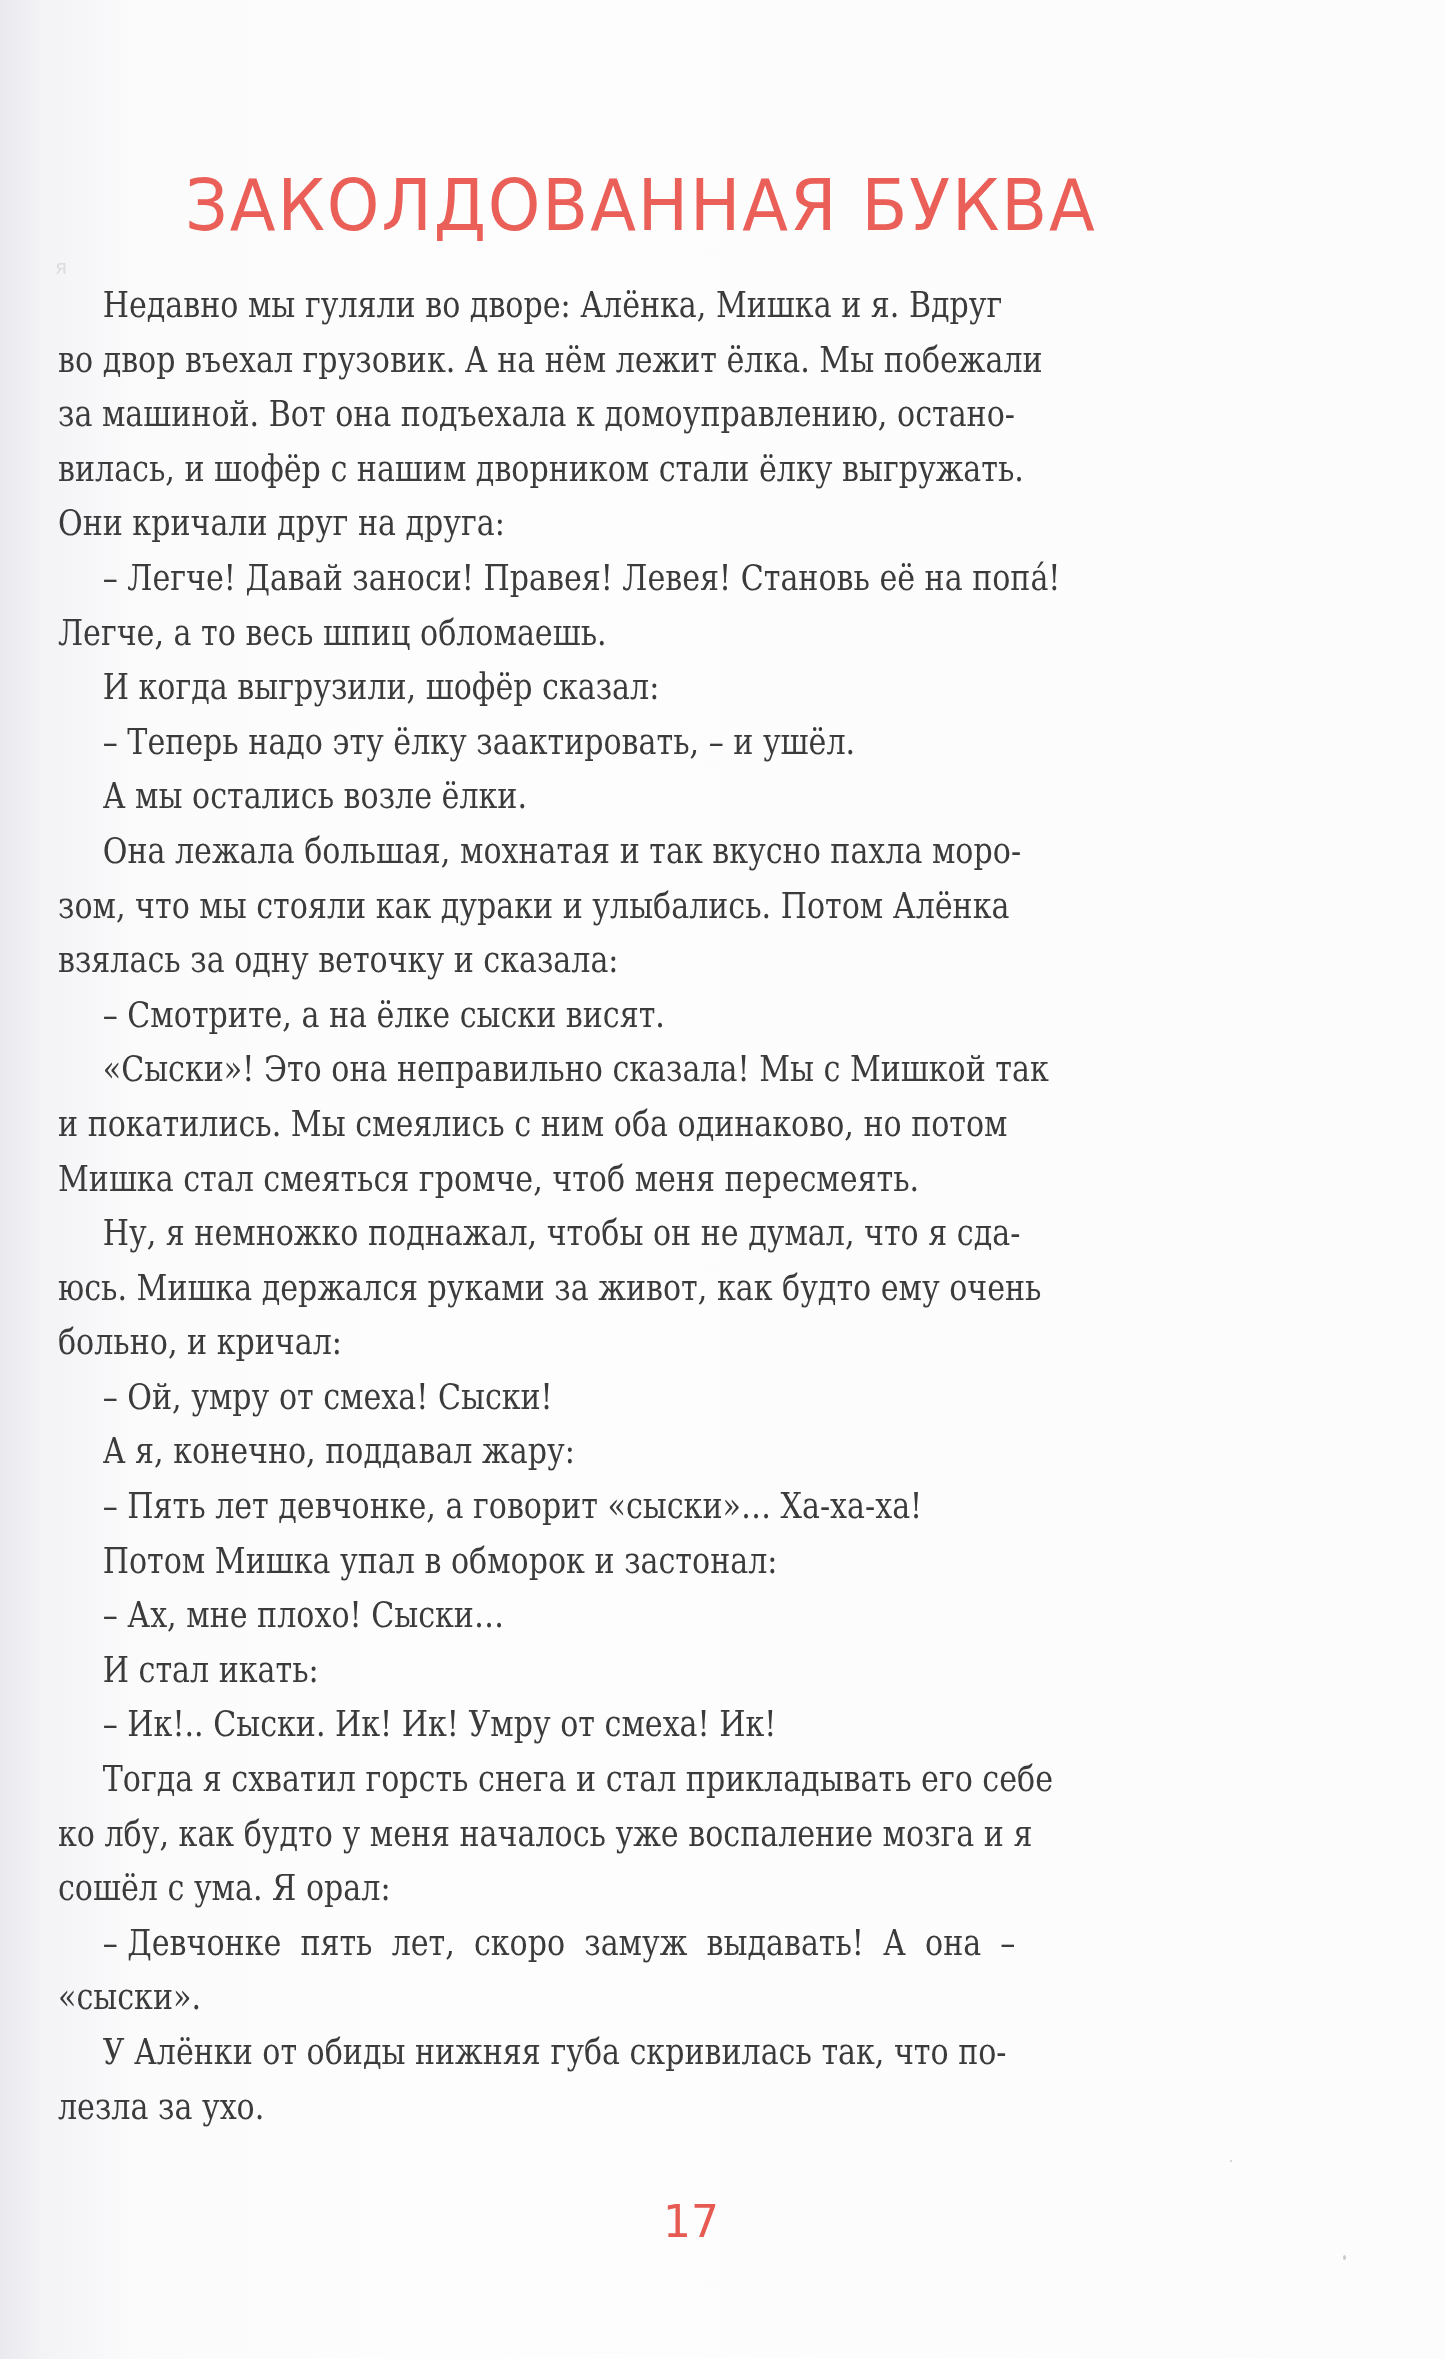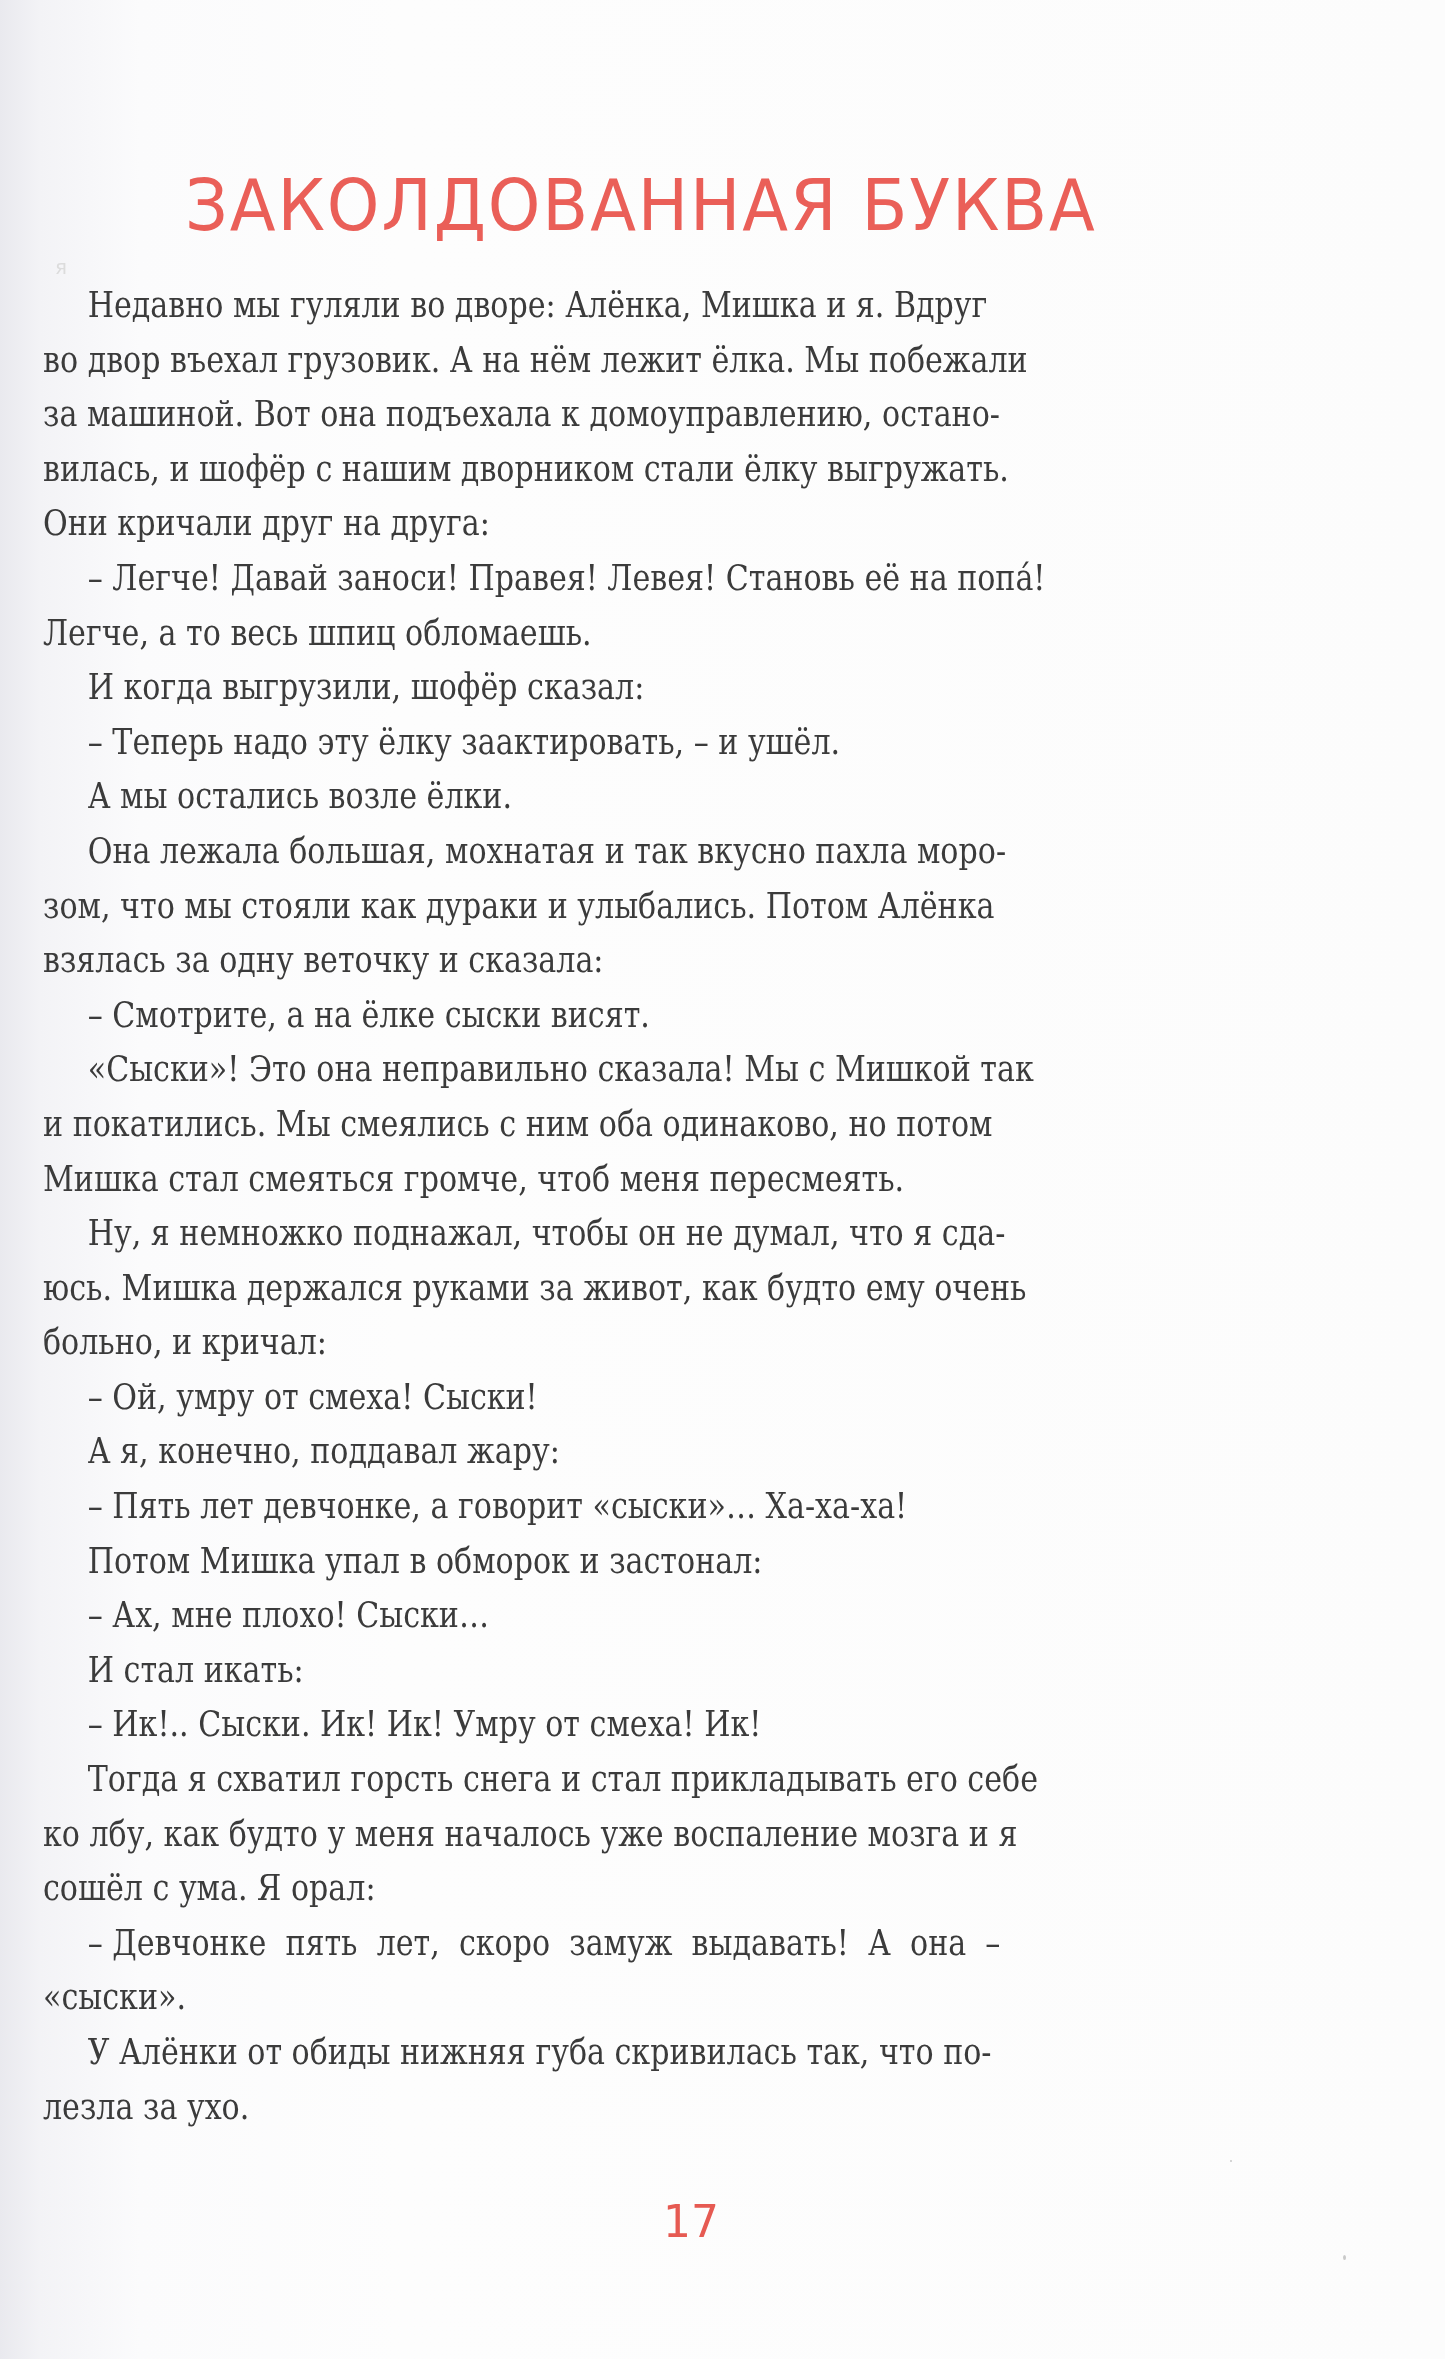--- a/index.html
+++ b/index.html
@@ -30,21 +30,21 @@
       line-height: 90px;
       color: #ea5f58;
       letter-spacing: 2px;
       font-weight: normal;
       white-space: nowrap;
       transform: scaleX(0.93);
       transform-origin: left center;
     }
     .body-text {
       position: absolute;
-      left: 43px;
+      left: 58px;
       top: 278px;
       width: 1250px;
     }
     .line {
       position: relative;
       height: 54.6px;
       line-height: 54.6px;
       font-size: 35px;
       color: #3b3b3b;
       white-space: nowrap;

